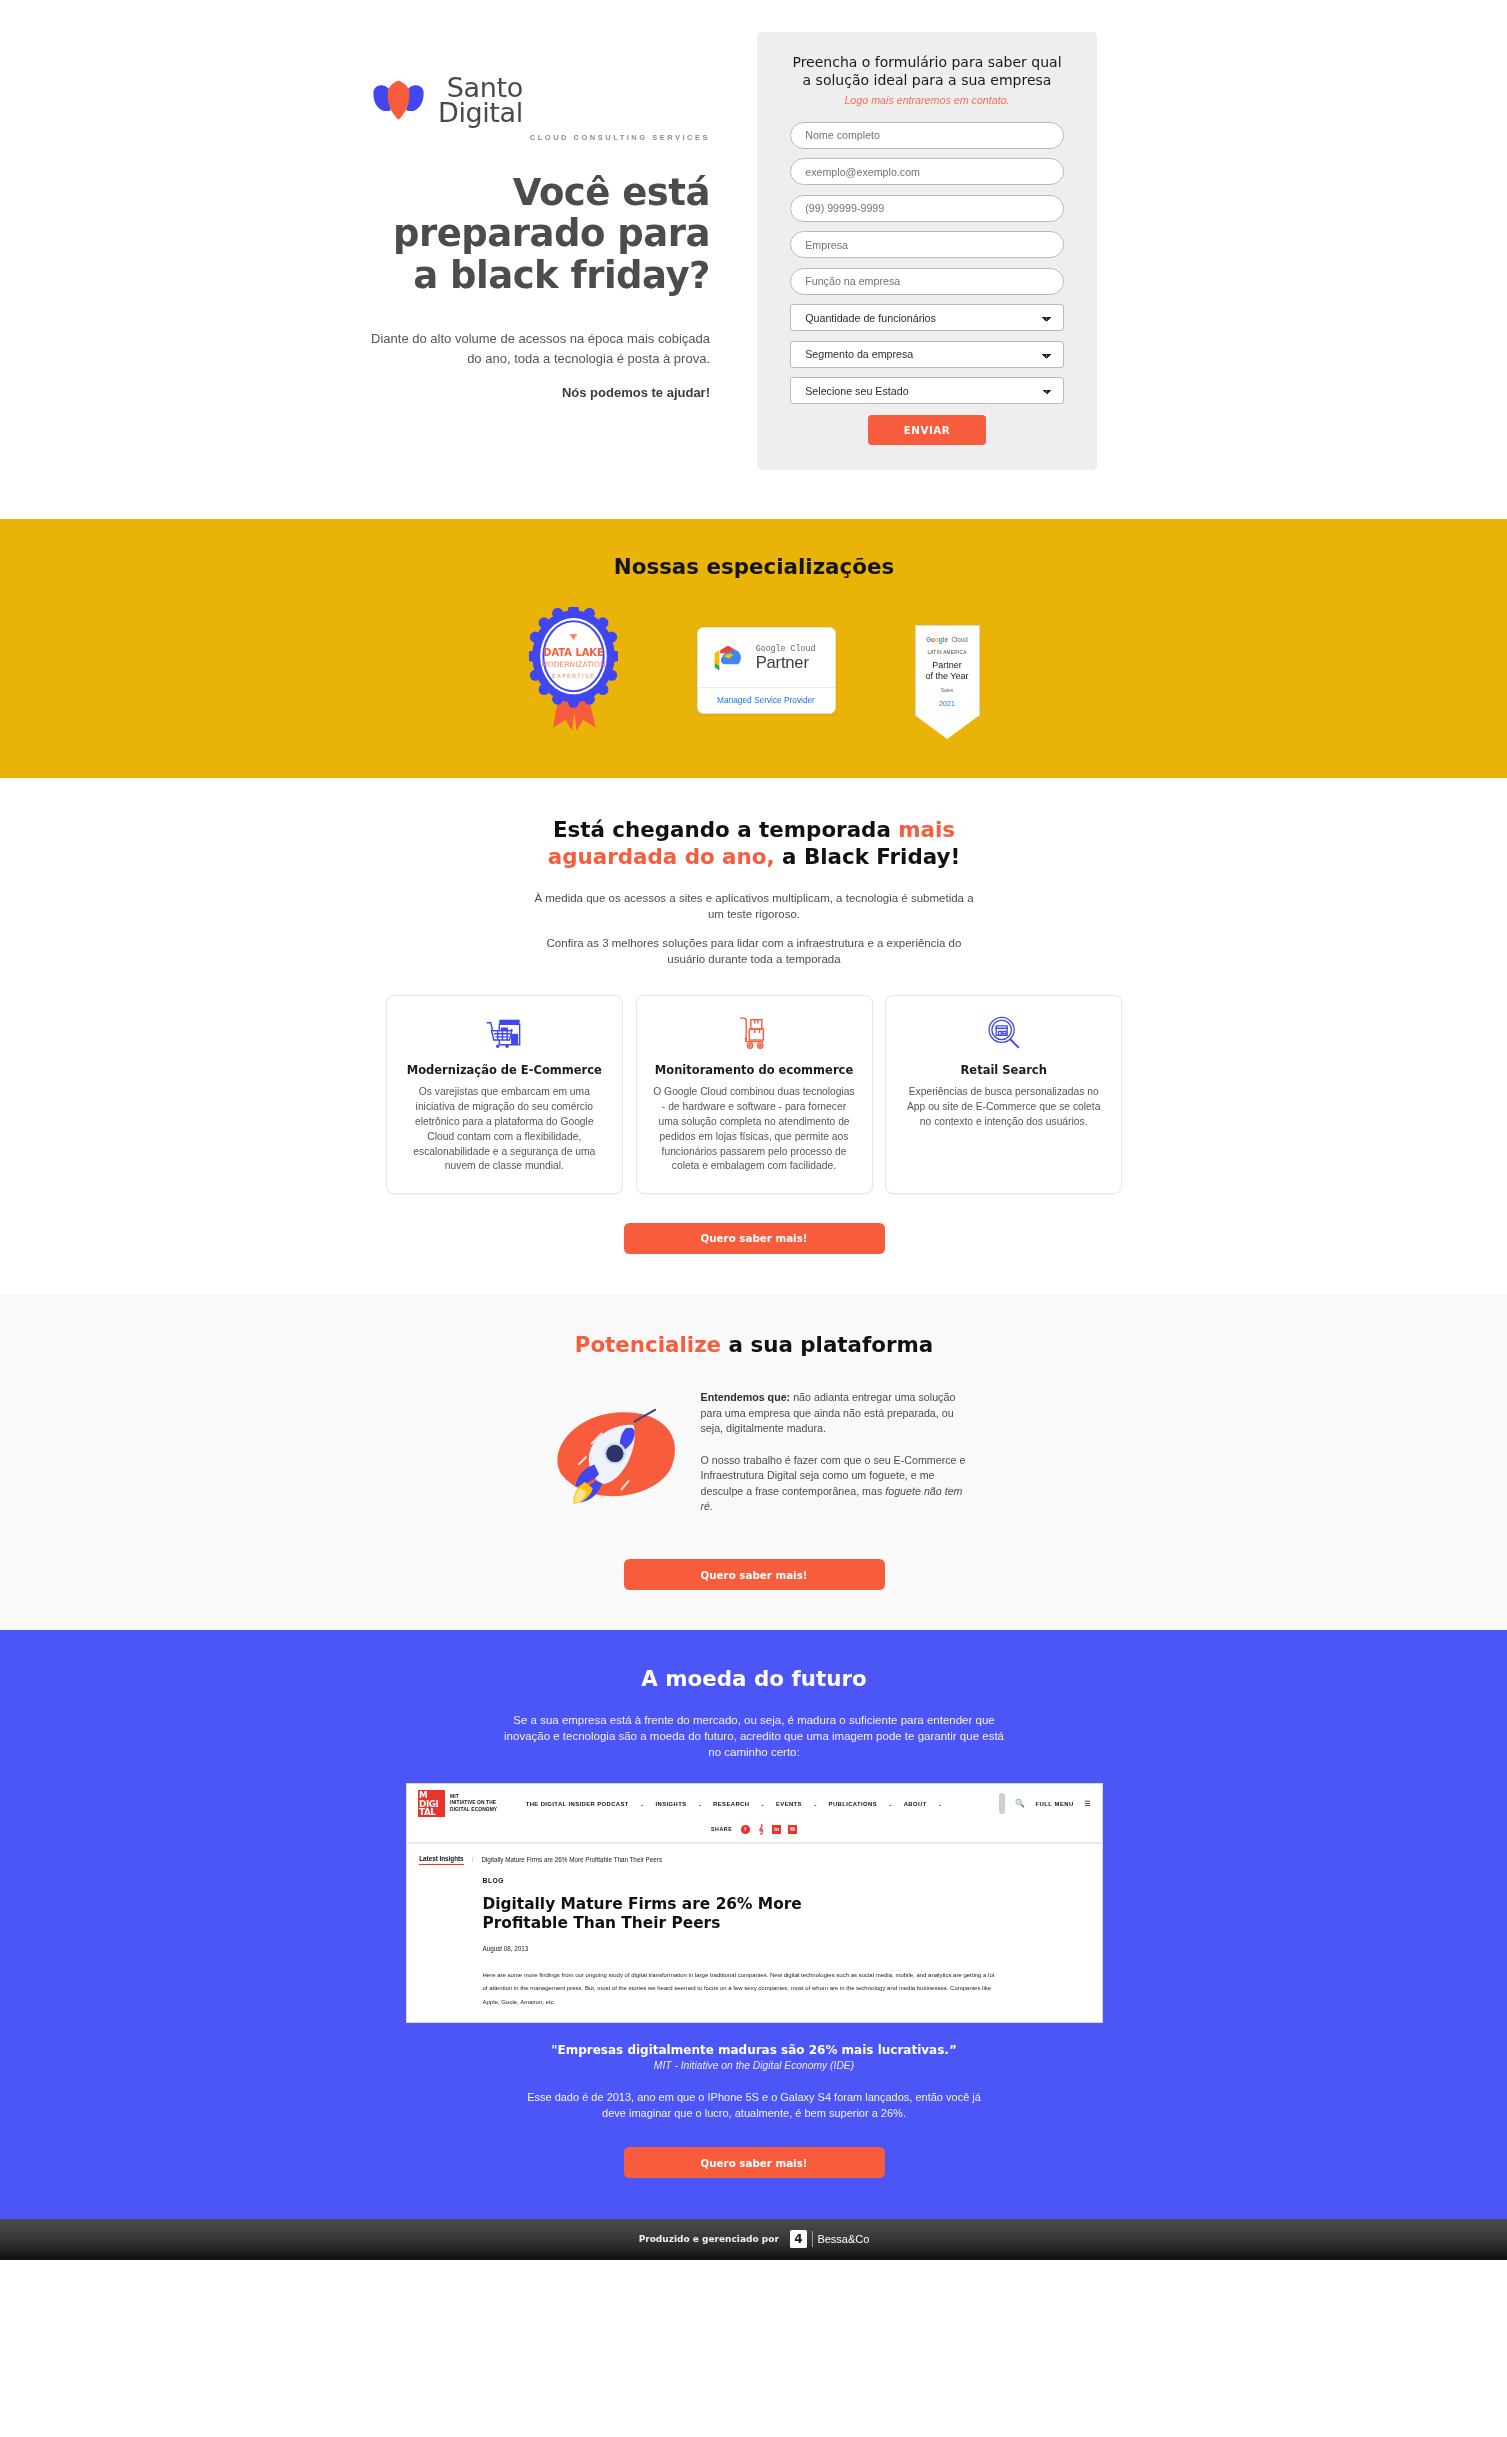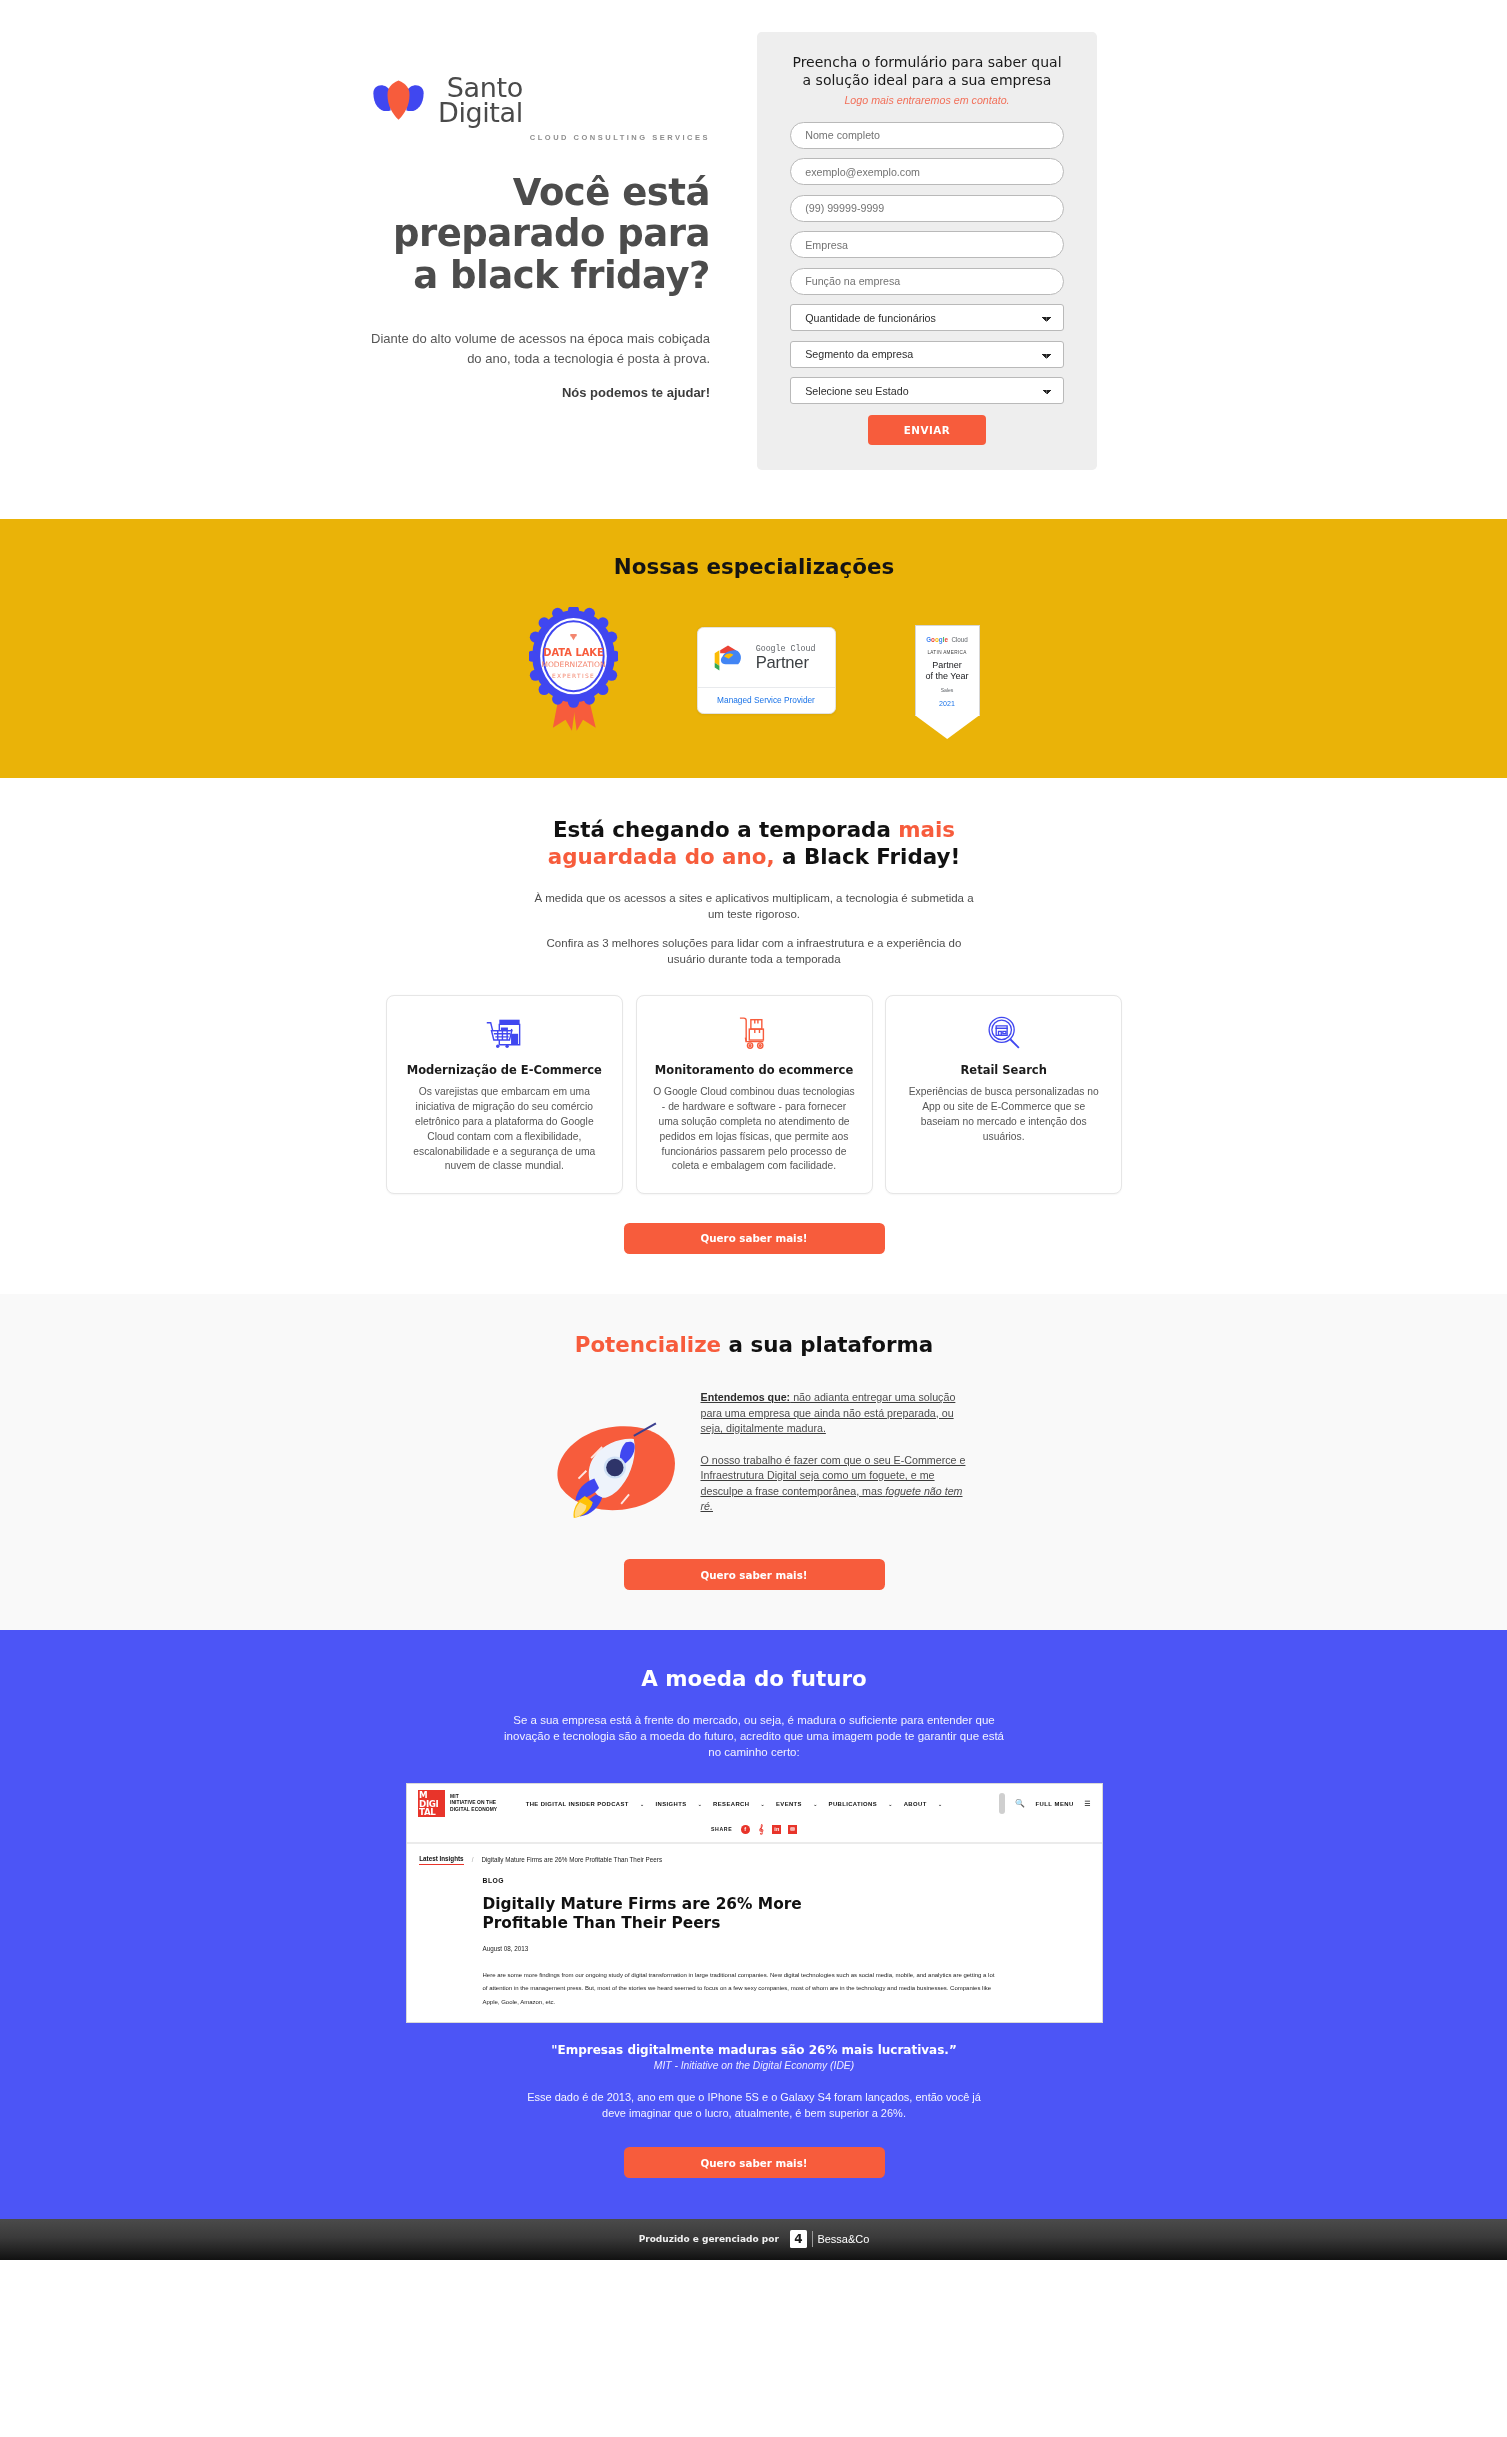--- a/index.html
+++ b/index.html
@@ -235,21 +235,21 @@
     text-decoration:none;
   }
 
   
   .pot { background:#f9f9f9; padding: 38px 0 40px 0; }
   .pot h2 {
     font-family:"DejaVu Sans", sans-serif;
     font-size: 21.4px; font-weight:700; color:#111;
     text-align:center; margin:0 0 28.5px 0;
   }
-  .pot-row { display:flex; justify-content:center; align-items:flex-end; gap: 4px; text-decoration: underline; }
+  .pot-row { display:flex; justify-content:center; align-items:center; gap: 4px; }
   .rocket { width: 158px; height: 119px; flex:none; }
   .pot-text { width: 269px; padding-top: 4.7px; }
   .pot-text p { font-size: 10.7px; line-height: 1.45; color:#4d4d4d; margin: 0 0 16px 0; }
   .pot-text b { color:#2b2b2b; }
   .pot-text i { font-style: italic; }
 
   
   .moeda { background:#4c55f6; padding: 36px 0 41px 0; color:#fff; }
   .moeda h2 {
     font-family:"DejaVu Sans", sans-serif;
@@ -494,21 +494,21 @@
           <svg width="36" height="36" viewBox="0 0 46 46" fill="none" stroke="#4047f0" stroke-width="1.7">
             <circle cx="20" cy="19" r="16"></circle>
             <circle cx="20" cy="19" r="12.5"></circle>
             <path d="M31 31 L42 42" stroke-width="2.4"></path>
             <path d="M13 14 h14 v3 h-14z"></path>
             <path d="M13 17 h14 v9 h-14z"></path>
             <path d="M16 21 h3.5 v5 h-3.5z M21.5 21 h4 v3 h-4z"></path>
           </svg>
         </div>
         <h3>Retail Search</h3>
-        <p>Experiências de busca personalizadas no App ou site de E-Commerce que se baseiam no mercado e intenção dos usuários.</p>
+        <p>Experiências de busca personalizadas no App ou site de E-Commerce que se coleta no contexto e intenção dos usuários.</p>
       </div>
 
     </div>
 
     <div class="btn-cta-wrap">
       <button class="btn-cta">Quero saber mais!</button>
     </div>
   </section>
 
   <section class="pot">

